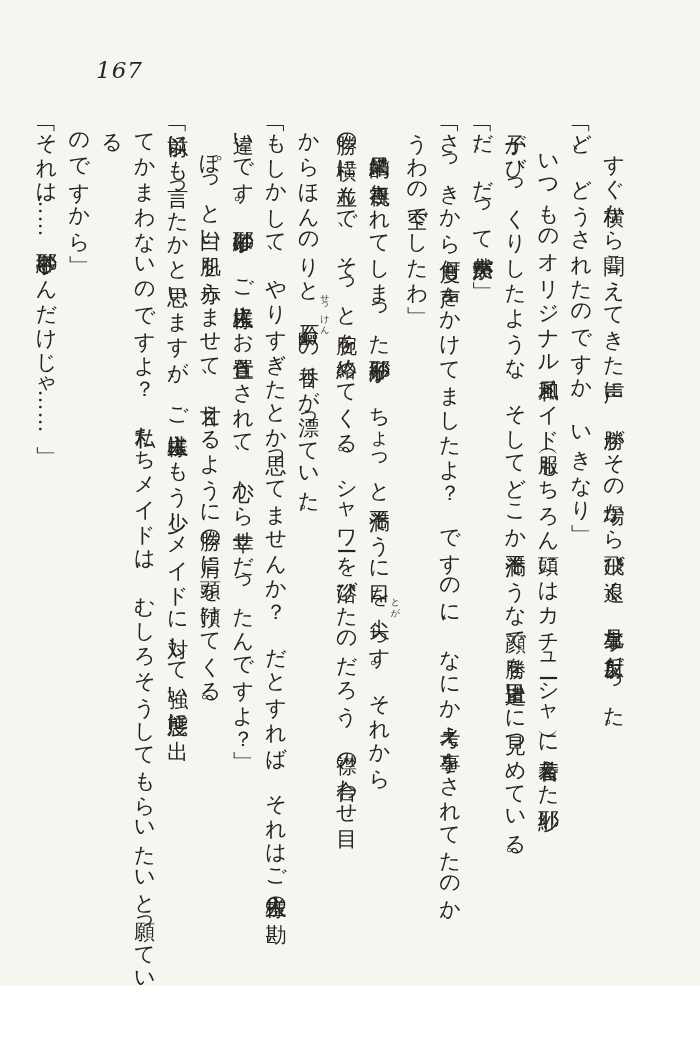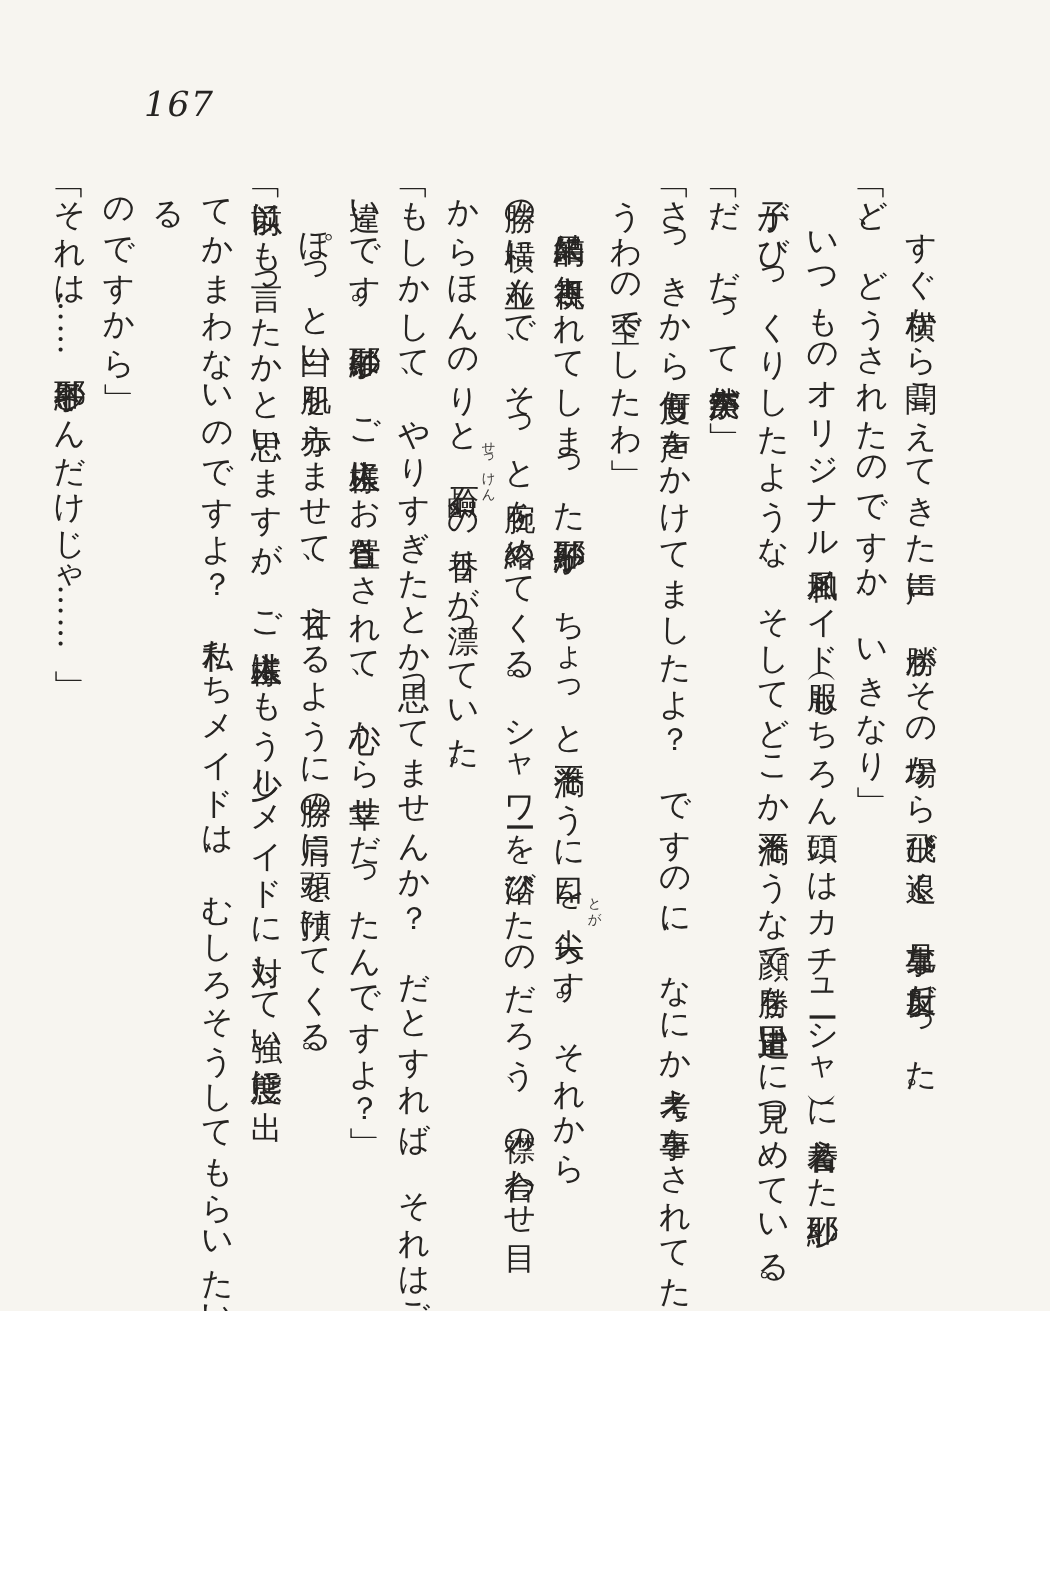--- a/index.html
+++ b/index.html
@@ -2,21 +2,21 @@
 <html lang="ja"><head>
 <meta charset="utf-8">
 <style>
   html, body {
     margin: 0;
     padding: 0;
   }
   .page {
     position: relative;
     width: 700px;
-    height: 874px;
+    height: 986px;
     overflow: hidden;
     font-family: "DejaVu Serif", "Liberation Serif", serif;
   }
   .page-number {
     position: absolute;
     top: 57px;
     left: 96px;
     font-size: 23px;
     font-style: italic;
     letter-spacing: 1px;

